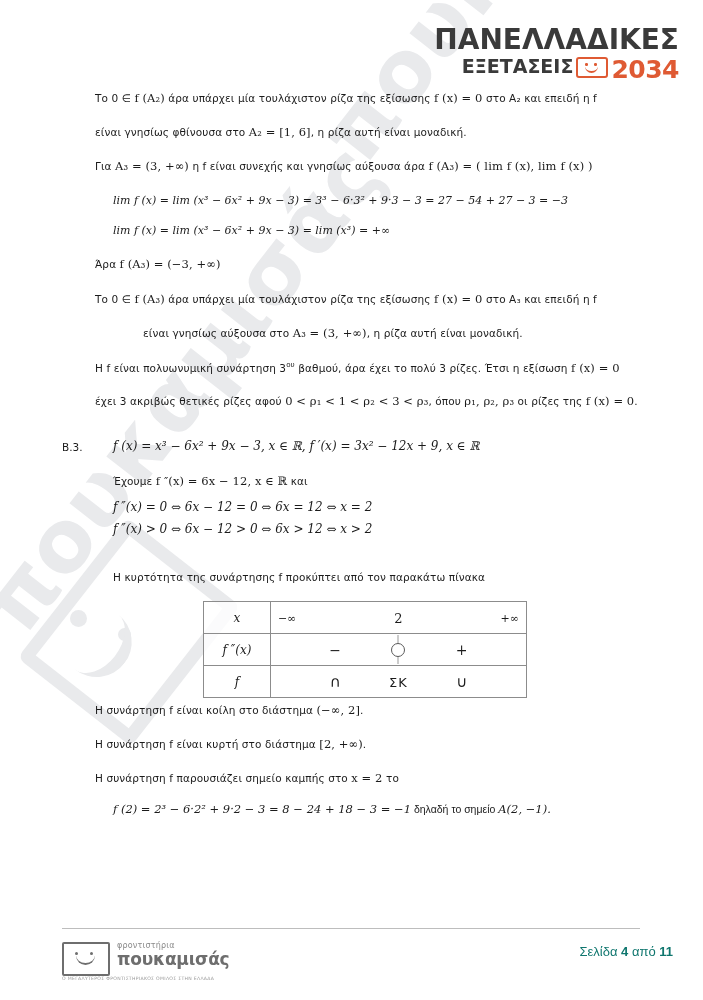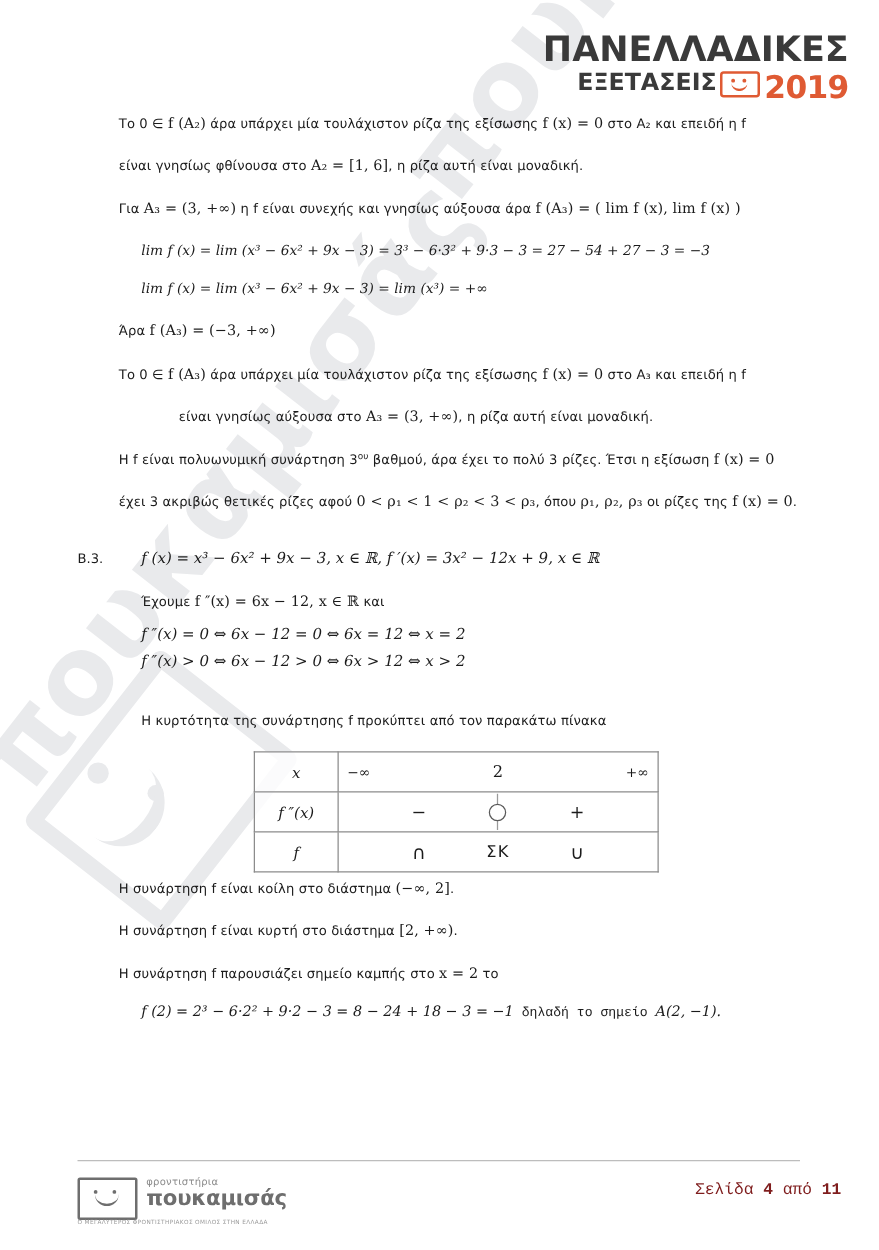--- a/index.html
+++ b/index.html
@@ -324,23 +324,23 @@
     top: 976px;
     font-family: "DejaVu Sans", sans-serif;
     font-size: 4.6px;
     color: #9a9a9a;
     letter-spacing: 0.3px;
   }
   #page-number {
     position: absolute;
     right: 30px;
     top: 944px;
-    font-family: Liberation Mono, monospace;
+    font-family: Liberation Sans, sans-serif;
     font-size: 13px;
-    color: #7f1d1d;
+    color: #0f766e;
   }
   #page-number b { font-weight: 700; }
 </style>
 </head>
 <body>
 
 <div id="watermark">
   <div class="wm-text wm-a">πουκαμισάς</div>
   <div class="wm-box"></div>
   <div class="wm-eye wm-eye1"></div>
@@ -353,21 +353,21 @@
 
   <div id="header-logo">
     <span class="logo-line1">ΠΑΝΕΛΛΑΔΙΚΕΣ</span>
     <span class="logo-line2">
       <span class="logo-exet">ΕΞΕΤΑΣΕΙΣ</span>
       <span class="logo-face">
         <span class="e1"></span>
           <span class="e2"></span>
           <span class="sm"></span>
       </span>
-      <span class="logo-year">2019</span>
+      <span class="logo-year">2034</span>
     </span>
   </div>
 
   <div class="para" style="left:95px; top:91px;">
     <span>Το 0 ∈ </span><span class="math">f (A₂)</span><span> άρα υπάρχει μία τουλάχιστον ρίζα της εξίσωσης </span><span class="math">f (x) = 0</span><span> στο A₂ και επειδή η f</span>
   </div>
   <div class="para" style="left:95px; top:125px;">
     <span>είναι γνησίως φθίνουσα στο </span><span class="math">A₂ = [1, 6]</span><span>, η ρίζα αυτή είναι μοναδική.</span>
   </div>
 
@@ -451,21 +451,21 @@
   <div class="para" style="left:95px; top:703px;">
     <span>Η συνάρτηση f  είναι κοίλη στο διάστημα </span><span class="math">(−∞, 2]</span><span>.</span>
   </div>
   <div class="para" style="left:95px; top:737px;">
     <span>Η συνάρτηση f  είναι κυρτή στο διάστημα </span><span class="math">[2, +∞)</span><span>.</span>
   </div>
   <div class="para" style="left:95px; top:771px;">
     <span>Η συνάρτηση f  παρουσιάζει σημείο καμπής στο </span><span class="math">x = 2</span><span>  το</span>
   </div>
   <div class="mathline" style="left:113px; top:802px; font-size:11.5px;">
-    <span>f (2) = 2³ − 6·2² + 9·2 − 3 = 8 − 24 + 18 − 3 = −1</span><span class="up" style="font-family:Liberation Mono, monospace; font-size:10.5px;">  δηλαδή το σημείο </span><span>A(2, −1)</span><span>.</span>
+    <span>f (2) = 2³ − 6·2² + 9·2 − 3 = 8 − 24 + 18 − 3 = −1</span><span class="up" style="font-family:Liberation Sans, sans-serif; font-size:10.5px;">  δηλαδή το σημείο </span><span>A(2, −1)</span><span>.</span>
   </div>
 
   <div id="footer-rule"></div>
   <div id="footer-logo">
     <span class="f-face">
       <span class="fe1"></span>
         <span class="fe2"></span>
         <span class="fsm"></span>
     </span>
     <span class="f-words">

